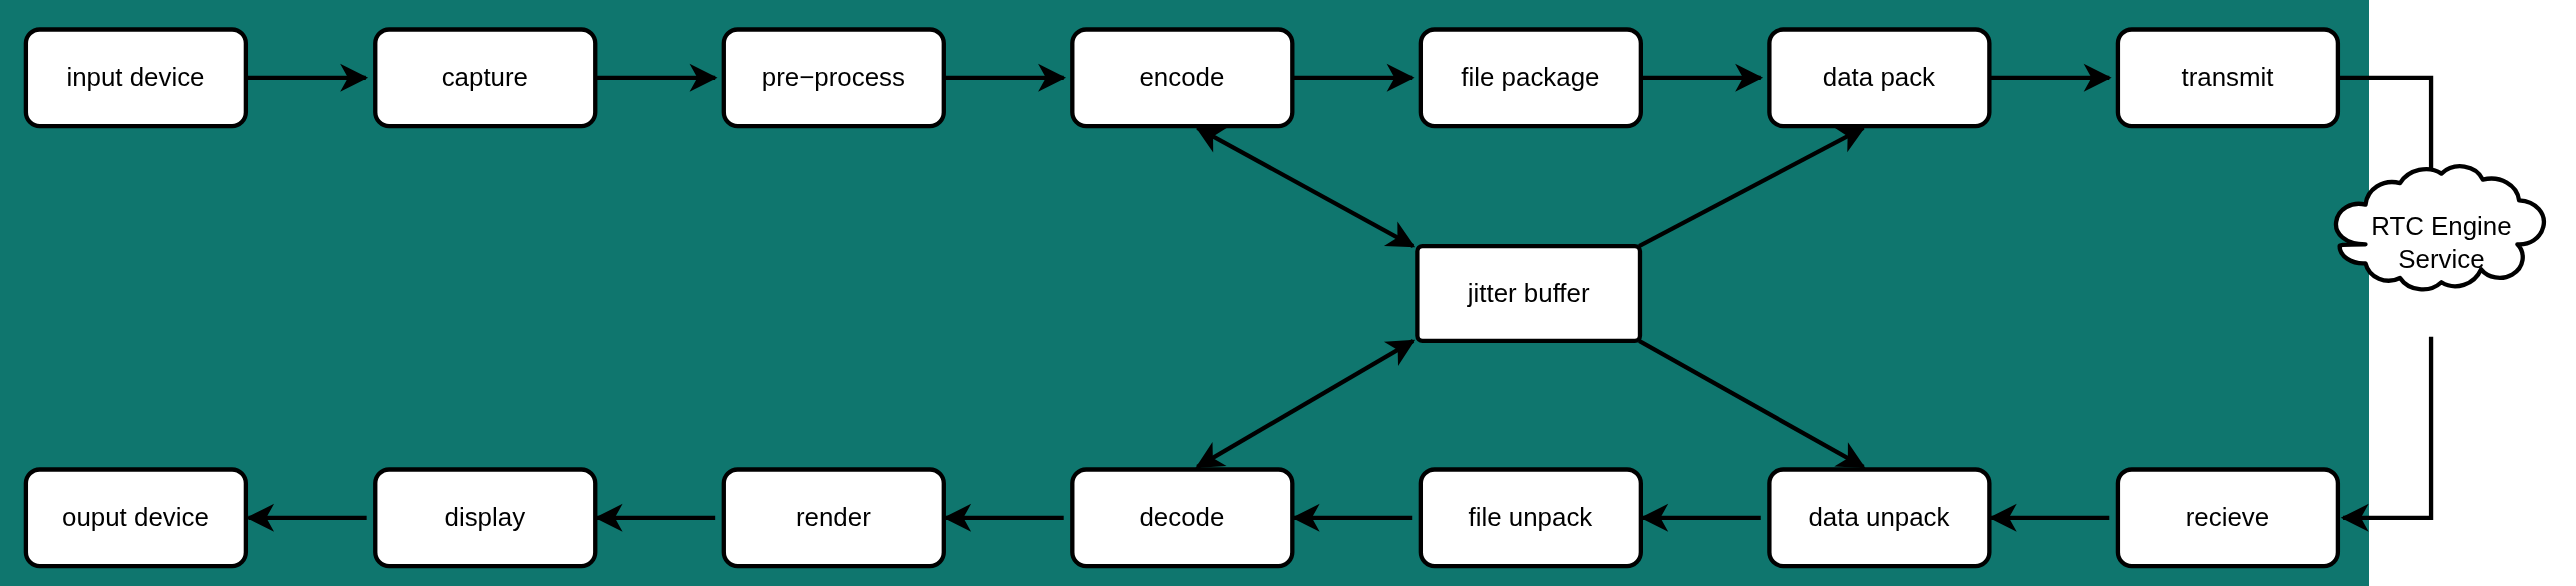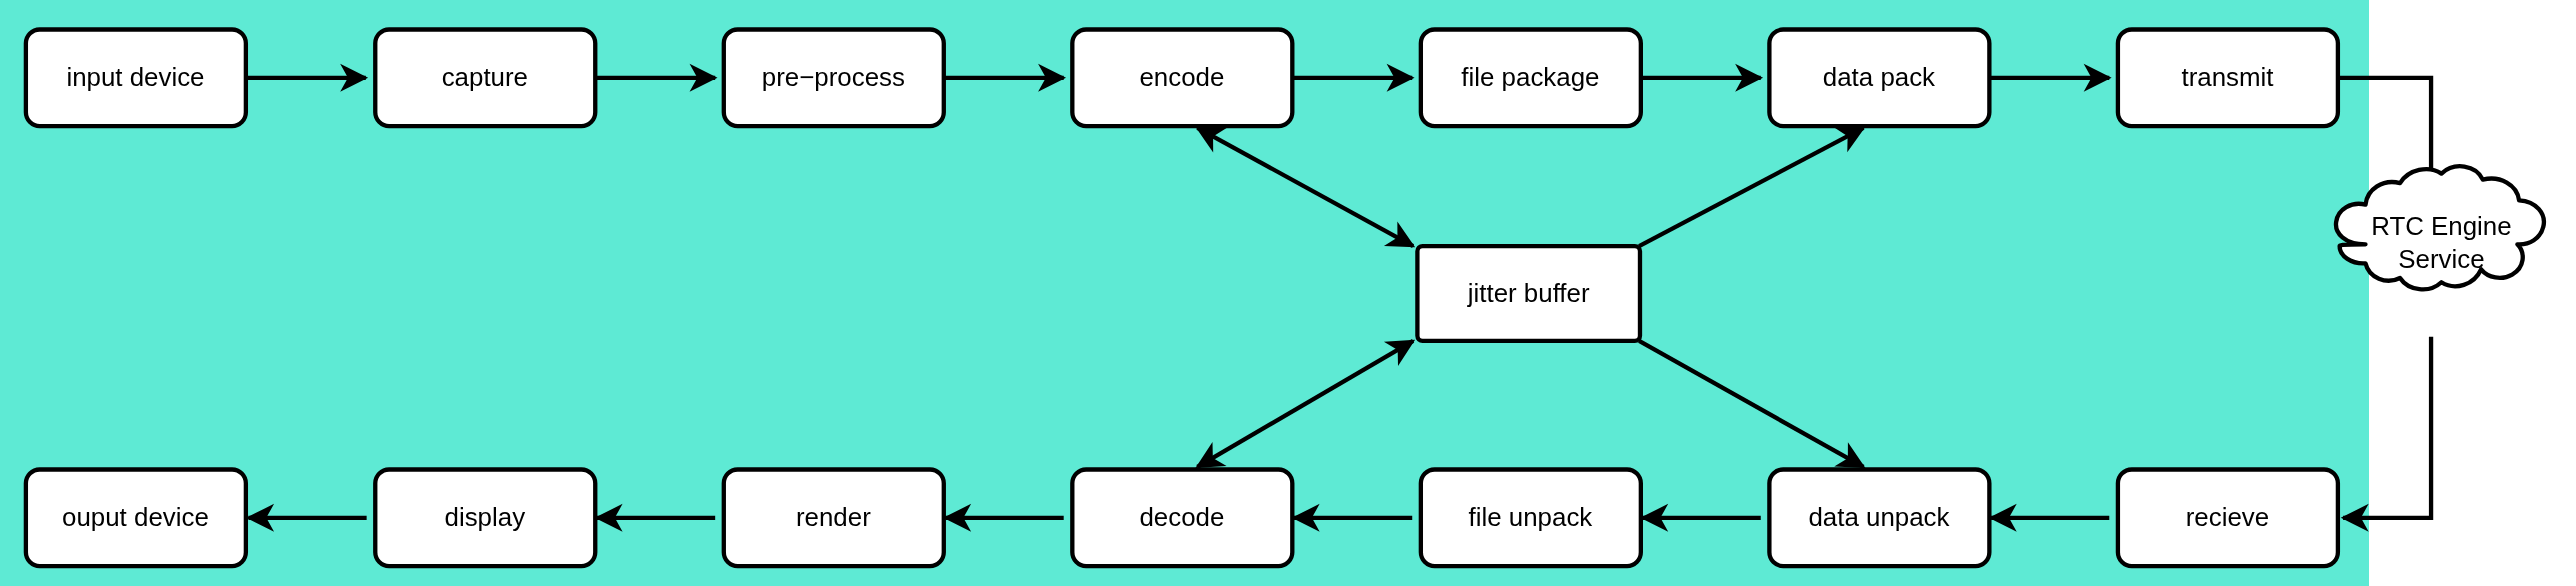--- a/index.html
+++ b/index.html
@@ -10,21 +10,21 @@
   body {
     width: 2576px;
     height: 587px;
     font-family: "Liberation Sans", sans-serif;
     overflow: hidden;
   }
   #diagram-root {
     position: relative;
     width: 2369px;
     height: 587px;
-    background: #5eead4;
+    background: #0f766e;
   }
   svg#flow {
     display: block;
     width: 2576px;
     height: 587px;
   }
   .node-rect {
     fill: #ffffff;
     stroke: #000000;
     stroke-width: 5;

